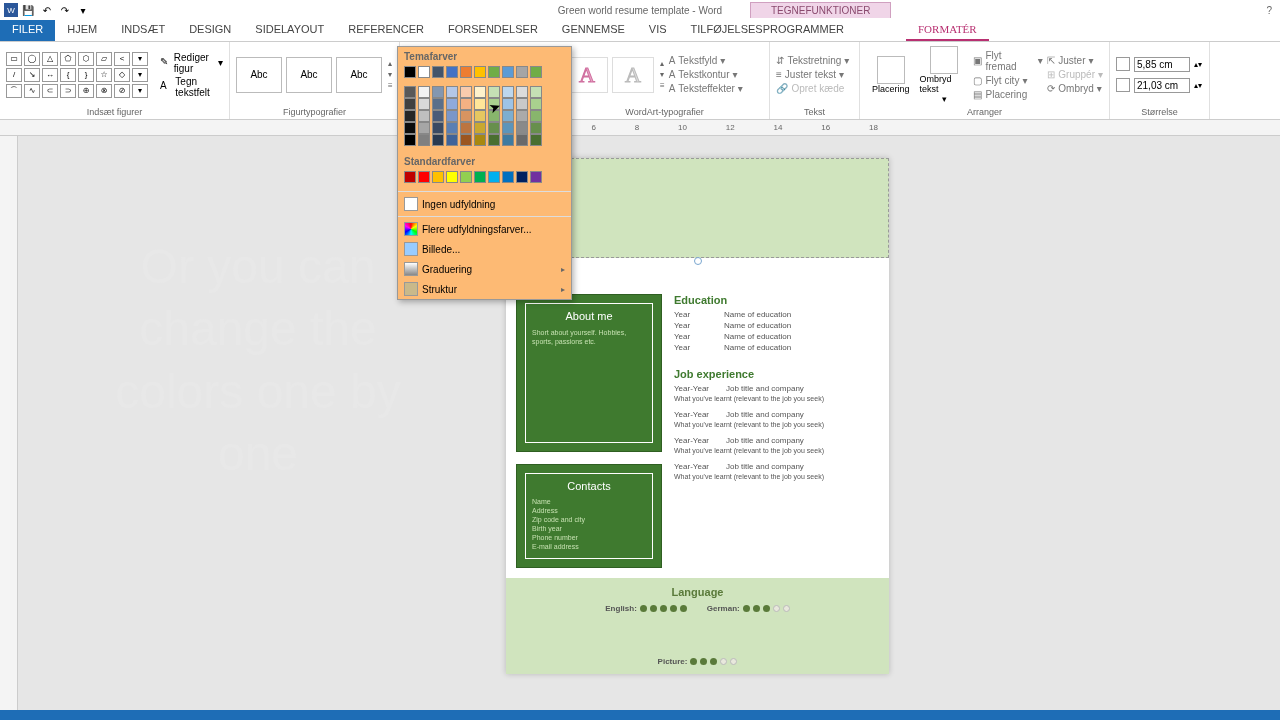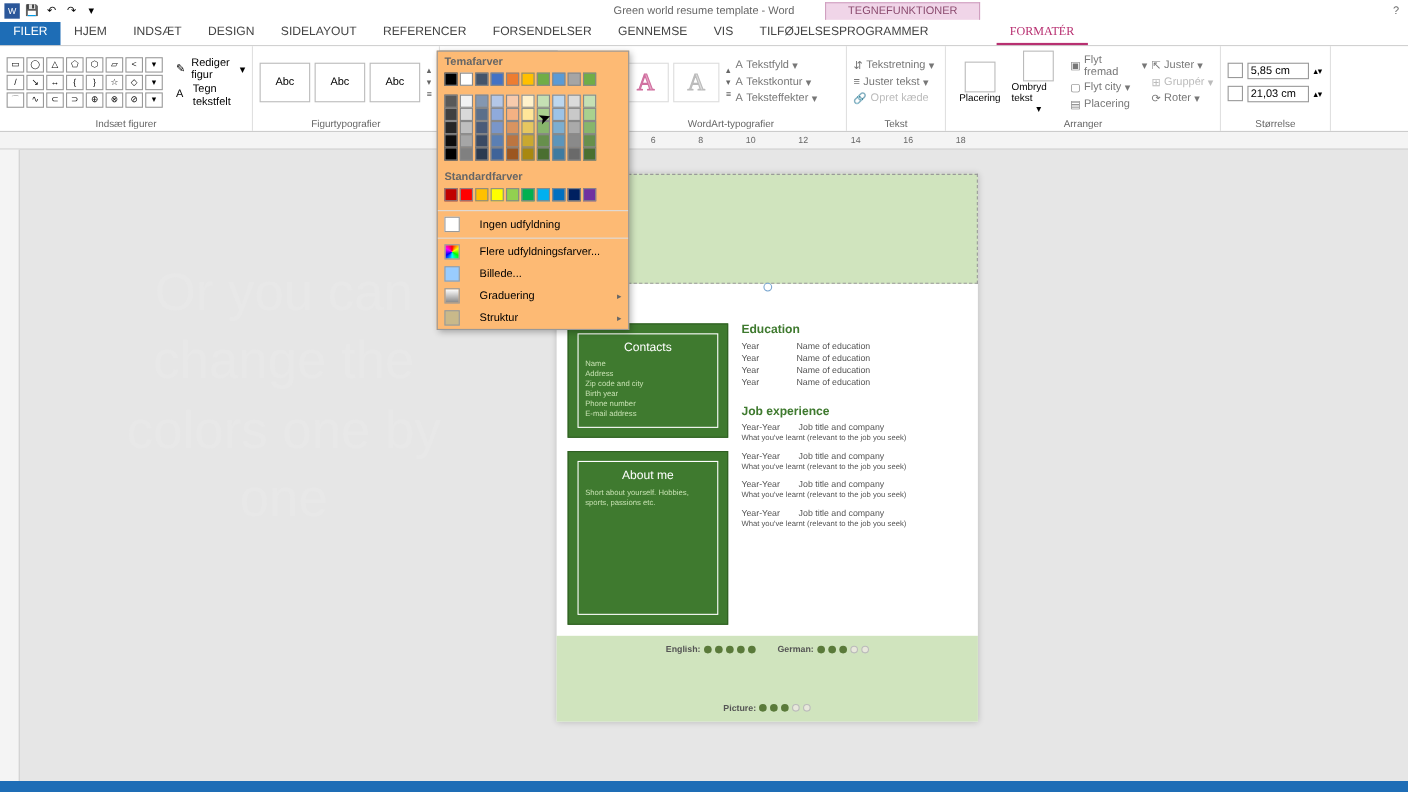--- a/index.html
+++ b/index.html
@@ -52,21 +52,21 @@
 .size-inputs input { width: 56px; font-size: 10px; border: 1px solid #999; padding: 1px 2px; }
 .size-inputs .dim-icon { width: 14px; height: 14px; border: 1px solid #999; }
 
 
 .fill-popup { position: absolute; left: 397px; top: 46px; width: 175px; background: #fdba74; border: 1px solid #999; box-shadow: 2px 2px 6px rgba(0,0,0,.3); z-index: 50; font-size: 10px; }
 .fill-popup .sect { font-weight: bold; color: #666; padding: 4px 6px 2px; }
 .color-grid { display: grid; grid-template-columns: repeat(10, 12px); gap: 2px; padding: 2px 6px 6px; }
 .color-grid span { width: 12px; height: 12px; border: 1px solid #888; }
 .std-grid { display: grid; grid-template-columns: repeat(10, 12px); gap: 2px; padding: 2px 6px 6px; }
 .std-grid span { width: 12px; height: 12px; border: 1px solid #888; }
-.fill-popup .item { padding: 3px 6px; display: flex; align-items: center; gap: 18px; cursor: pointer; }
+.fill-popup .item { padding: 3px 6px; display: flex; align-items: center; gap: 4px; cursor: pointer; }
 .fill-popup .item .ic { width: 14px; height: 14px; border: 1px solid #999; }
 .fill-popup .item.sub::after { content: "▸"; margin-left: auto; font-size: 8px; color: #666; }
 .fill-popup hr { border: none; border-top: 1px solid #ddd; margin: 2px 0; }
 
 .ruler { height: 16px; background: #f4f4f4; border-bottom: 1px solid #ccc; position: relative; font-size: 8px; color: #666; }
 .ruler .marks { position: absolute; left: 505px; right: 402px; height: 100%; display: flex; justify-content: space-between; align-items: center; }
 .vruler { position: absolute; left: 0; top: 136px; bottom: 0; width: 18px; background: #f4f4f4; border-right: 1px solid #ccc; }
 
 .canvas { position: absolute; left: 18px; right: 0; top: 136px; bottom: 10px; overflow: hidden; }
 
@@ -246,21 +246,21 @@
         <div><span>▣</span> <span>Flyt fremad</span> ▾</div>
         <div><span>▢</span> <span>Flyt city</span> ▾</div>
         <div>
             <span>▤</span> 
             <span>Placering</span>
           </div>
       </div>
       <div class="arrange-opts">
         <div><span>⇱</span> <span>Juster</span> ▾</div>
         <div style="color:#bbb"><span>⊞</span> <span>Gruppér</span> ▾</div>
-        <div><span>⟳</span> <span>Roter</span> ▾</div>
+        <div><span>⟳</span> <span>Ombryd</span> ▾</div>
       </div>
     </div>
     <div class="label">Arranger</div>
   </div>
 
   <div class="rgroup" style="width:100px">
     <div class="content">
       <div class="size-inputs">
         <div class="row">
             <span class="dim-icon"></span>
@@ -406,39 +406,39 @@
 
 <div class="canvas">
   <div class="overlay-text">Or you can change the colors one by one</div>
 
   <div class="page">
     <div class="header-band"></div>
     <div class="avatar-handle"></div>
 
     <div class="body">
       <div class="left-col">
+        <div class="green-box about-box">
+          <div class="inner" style="min-height:140px">
+            <h4>About me</h4>
+            <div class="blurb">Short about yourself. Hobbies, sports, passions etc.</div>
+          </div>
+        </div>
         <div class="green-box">
           <div class="inner">
             <h4>Contacts</h4>
             <div id="contact-fields">
                 <div class="field">Name</div>
                 <div class="field">Address</div>
                 <div class="field">Zip code and city</div>
                 <div class="field">Birth year</div>
                 <div class="field">Phone number</div>
                 <div class="field">E-mail address</div>
               </div>
           </div>
         </div>
-        <div class="green-box about-box">
-          <div class="inner" style="min-height:140px">
-            <h4>About me</h4>
-            <div class="blurb">Short about yourself. Hobbies, sports, passions etc.</div>
-          </div>
-        </div>
       </div>
 
       <div class="right-col">
         <h3>Education</h3>
         <div id="edu-rows">
             <div class="edu-row">
               <span class="y">Year</span>
               <span>Name of education</span>
             </div>
             <div class="edu-row">
@@ -483,20 +483,21 @@
                 <span class="y">Year-Year</span>
                 <span>Job title and company</span>
               </div>
               <div class="desc">What you've learnt (relevant to the job you seek)</div>
             </div>
           </div>
       </div>
     </div>
 
     <div class="lang-band">
+      <h4>Language</h4>
       <div class="lang-row" id="lang-row" style="flex-wrap: wrap;">
           <div class="lang-item">
             <b>English:</b>
             <span class="dot on"></span>
             <span class="dot on"></span>
             <span class="dot on"></span>
             <span class="dot on"></span>
             <span class="dot on"></span>
           </div>
           <div class="lang-item">

